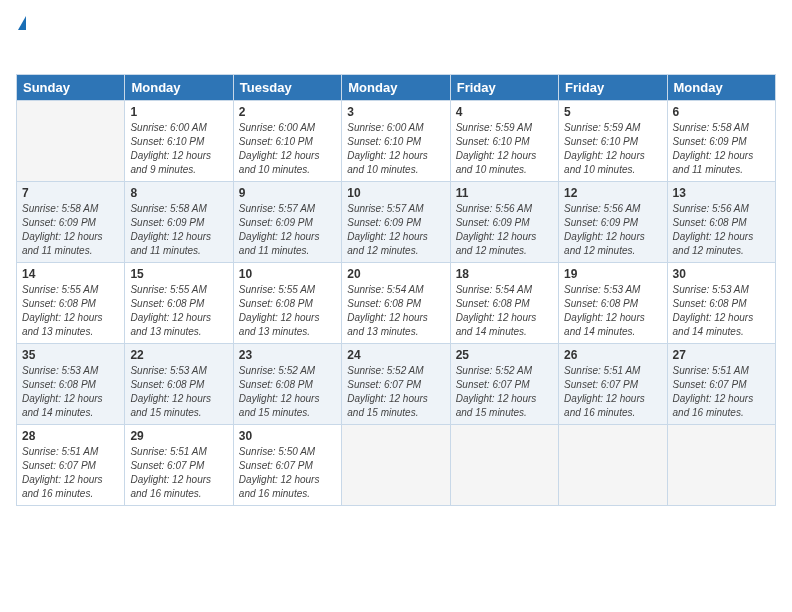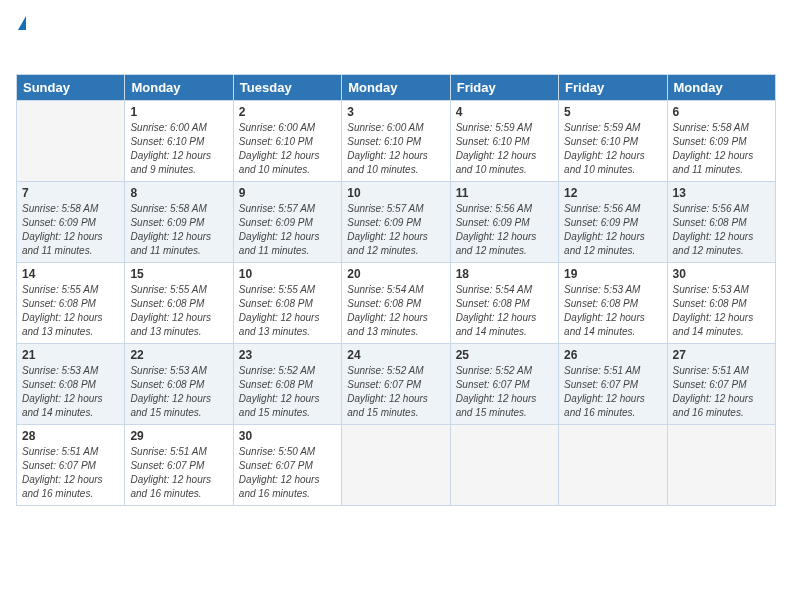--- a/index.html
+++ b/index.html
@@ -210,21 +210,21 @@
           <span class="day-number">19</span>
           <div class="day-info">Sunrise: 5:53 AM<br>Sunset: 6:08 PM<br>Daylight: 12 hours<br>and 14 minutes.</div>
         </td>
         <td>
           <span class="day-number">30</span>
           <div class="day-info">Sunrise: 5:53 AM<br>Sunset: 6:08 PM<br>Daylight: 12 hours<br>and 14 minutes.</div>
         </td>
       </tr>
       <tr class="row-shaded">
         <td>
-          <span class="day-number">21</span>
+          <span class="day-number">35</span>
           <div class="day-info">Sunrise: 5:53 AM<br>Sunset: 6:08 PM<br>Daylight: 12 hours<br>and 14 minutes.</div>
         </td>
         <td>
           <span class="day-number">22</span>
           <div class="day-info">Sunrise: 5:53 AM<br>Sunset: 6:08 PM<br>Daylight: 12 hours<br>and 15 minutes.</div>
         </td>
         <td>
           <span class="day-number">23</span>
           <div class="day-info">Sunrise: 5:52 AM<br>Sunset: 6:08 PM<br>Daylight: 12 hours<br>and 15 minutes.</div>
         </td>

